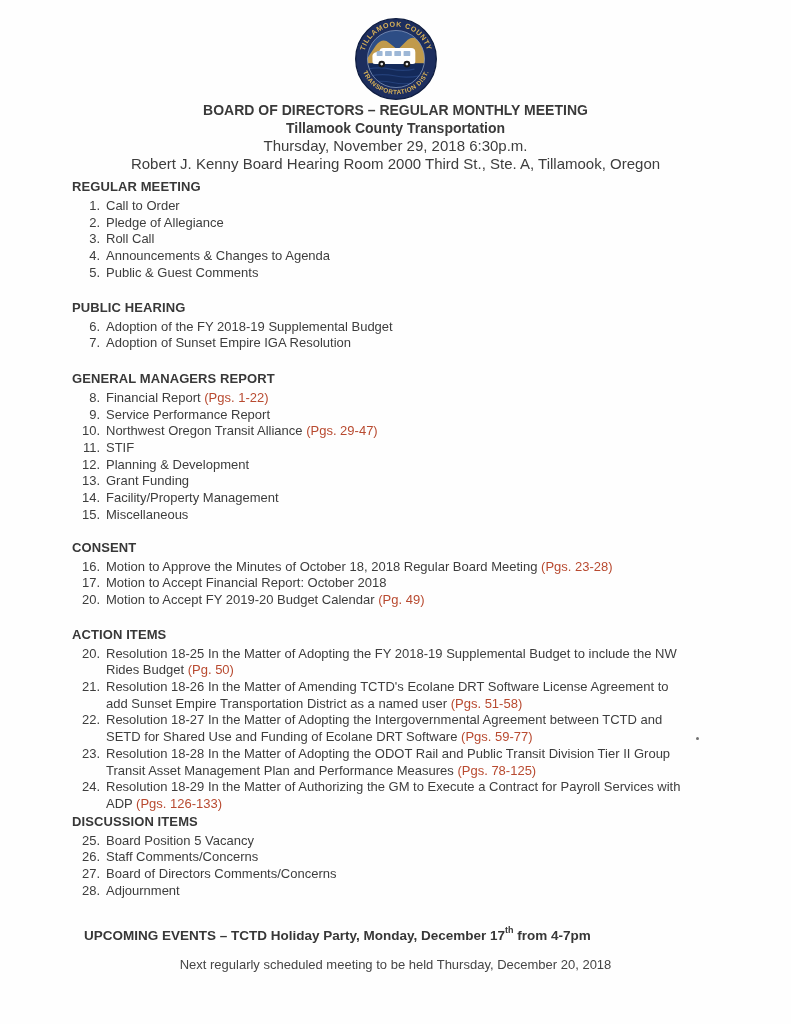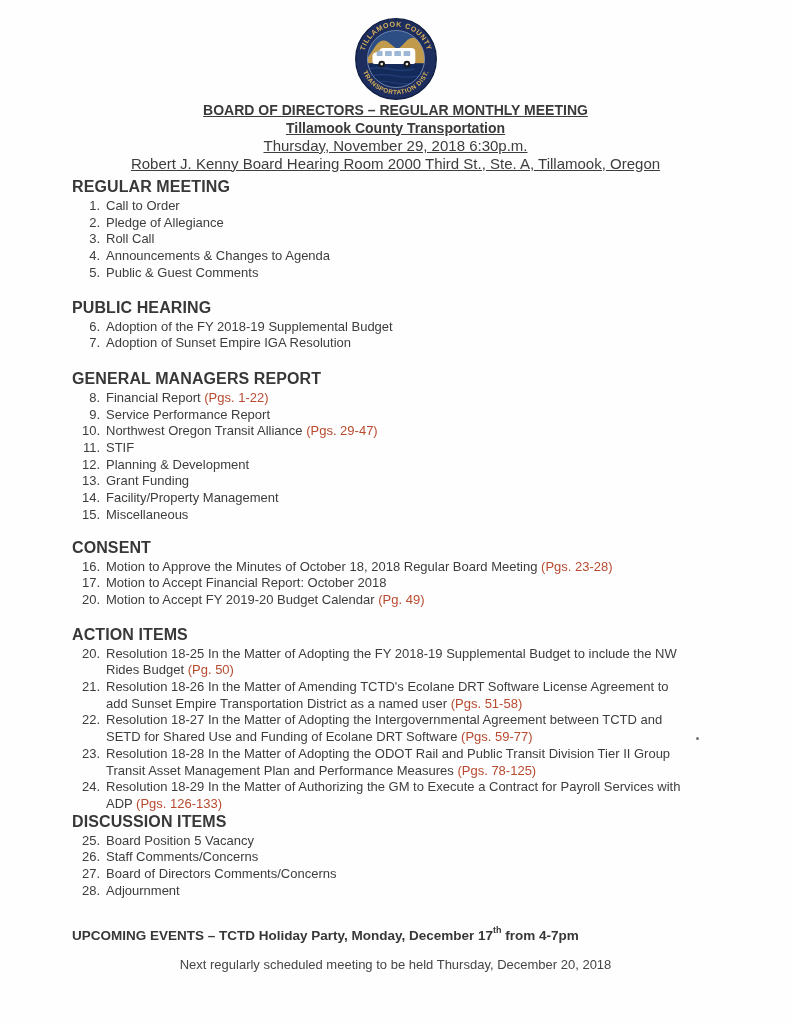--- a/index.html
+++ b/index.html
@@ -18,45 +18,45 @@
   }
   
   .logo-wrap{
     position:absolute;top:17px;left:50%;
     transform:translateX(-50%);
     width:84px;height:84px;
   }
   
   .header{
     position:absolute;top:102px;left:0;right:0;
-    text-align:center;line-height:17.5px;text-decoration:underline;
+    text-align:center;line-height:17.5px;
   }
   .header .t-bold{font-weight:bold;font-size:14px;color:#3a3a3a;}
   .header .t-reg{font-size:15px;}
   
   .content{
     position:absolute;top:172px;left:72px;right:50px;
   }
   .section{margin-top:17px;}
   .section:nth-child(1){margin-top:6px;}
   .section:nth-child(3){margin-top:18px;}
   .section:nth-child(4){margin-top:15px;}
   .section:nth-child(6){margin-top:0px;}
   .section h2{
     margin:0 0 2px 0;
-    font-size:16px;font-weight:bold;line-height:18px;
+    font-size:13px;font-weight:bold;line-height:18px;
     color:#383838;letter-spacing:.1px;
   }
   .item{display:flex;font-size:13px;line-height:16.7px;}
   .item .num{flex:none;width:28px;text-align:right;}
   .item .txt{margin-left:6px;width:585px;}
   .pgref{color:var(--red);}
   
   .upcoming{
-    position:absolute;left:72px;top:926px;
+    position:absolute;left:84px;top:926px;
     font-weight:bold;font-size:13.5px;color:#373737;
   }
   .upcoming sup{font-size:9px;position:relative;top:-1px;}
   .next-meeting{
     position:absolute;left:0;right:0;top:957px;
     text-align:center;font-size:13px;color:#454545;
   }
   .speck{
     position:absolute;left:696px;top:737px;width:3px;height:3px;
     background:#4e4e4e;border-radius:50%;opacity:.8;

